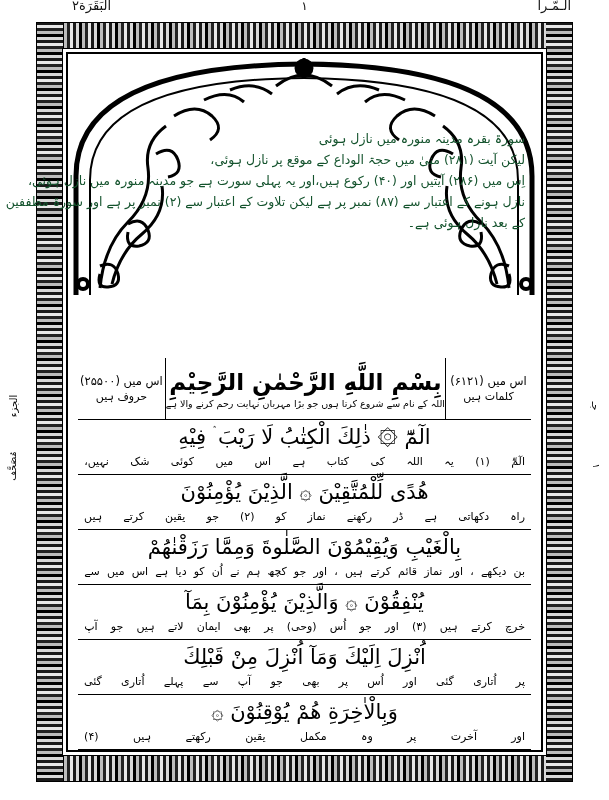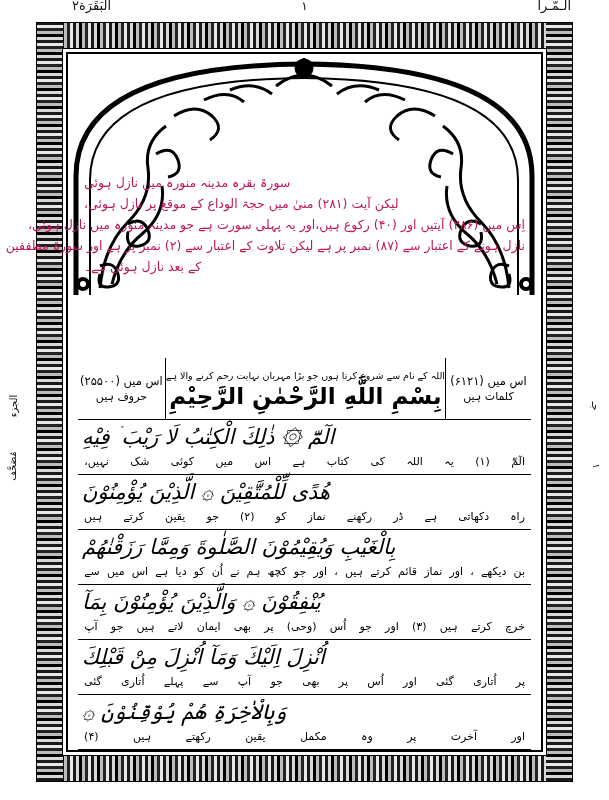--- a/index.html
+++ b/index.html
@@ -97,25 +97,24 @@
     width: 469px; height: 245px;
     overflow: hidden;
   }
   #arch svg { display: block; }
 
   
   #intro {
     position: absolute;
     left: 84px; top: 128px;
     width: 441px;
-    text-align: left;
-    direction: rtl;
-    color: #be185d;
+    text-align: right;
+    direction: rtl;
+    color: #14532d;
     z-index: 5;
-    margin-top: 44px;
   }
   #intro .ln {
     font-size: 12.5px;
     line-height: 21px;
     white-space: nowrap;
     font-family: "DejaVu Sans", sans-serif;
   }
 
   
   #title-band {
@@ -195,28 +194,27 @@
     position: absolute;
     left: 78px; top: 420px;
     width: 453px;
   }
   .ayah-row {
     border-bottom: 1.5px solid #000;
     padding: 2px 4px 1px 4px;
     direction: rtl;
   }
   .ar-line {
-    text-align: left;
+    text-align: center;
     font-size: 21px;
     line-height: 30px;
     direction: rtl;
     color: #000;
     white-space: nowrap;
     font-family: "DejaVu Sans", sans-serif;
-    font-style: italic;
   }
   .ur-line {
     display: flex;
     direction: rtl;
     justify-content: space-between;
     align-items: baseline;
     font-size: 11px;
     line-height: 19px;
     color: #000;
     padding: 0 2px 2px 2px;
@@ -319,22 +317,22 @@
     <div class="ln">کے بعد نازل ہوئی ہے۔</div>
   </div>
 
 
   <div id="info-strip">
     <div class="info-cell" id="cell-words">
       <div class="l1">اس میں (۶۱۲۱)</div>
       <div class="l2">کلمات ہیں</div>
     </div>
     <div class="info-cell" id="cell-basmala">
+      <div id="basmala-ar">بِسْمِ اللَّهِ الرَّحْمٰنِ الرَّحِيْمِ</div>
       <div id="basmala-ur">اللہ کے نام سے شروع کرتا ہوں جو بڑا مہربان نہایت رحم کرنے والا ہے</div>
-      <div id="basmala-ar">بِسْمِ اللَّهِ الرَّحْمٰنِ الرَّحِيْمِ</div>
     </div>
     <div class="info-cell" id="cell-letters">
       <div class="l1">اس میں (۲۵۵۰۰)</div>
       <div class="l2">حروف ہیں</div>
     </div>
   </div>
 
   <div id="ayah-area">
       <div class="ayah-row">
         <div class="ar-line">الٓمّٓ ۞ ذٰلِكَ الْكِتٰبُ لَا رَيْبَ ۛ فِيْهِ</div>

